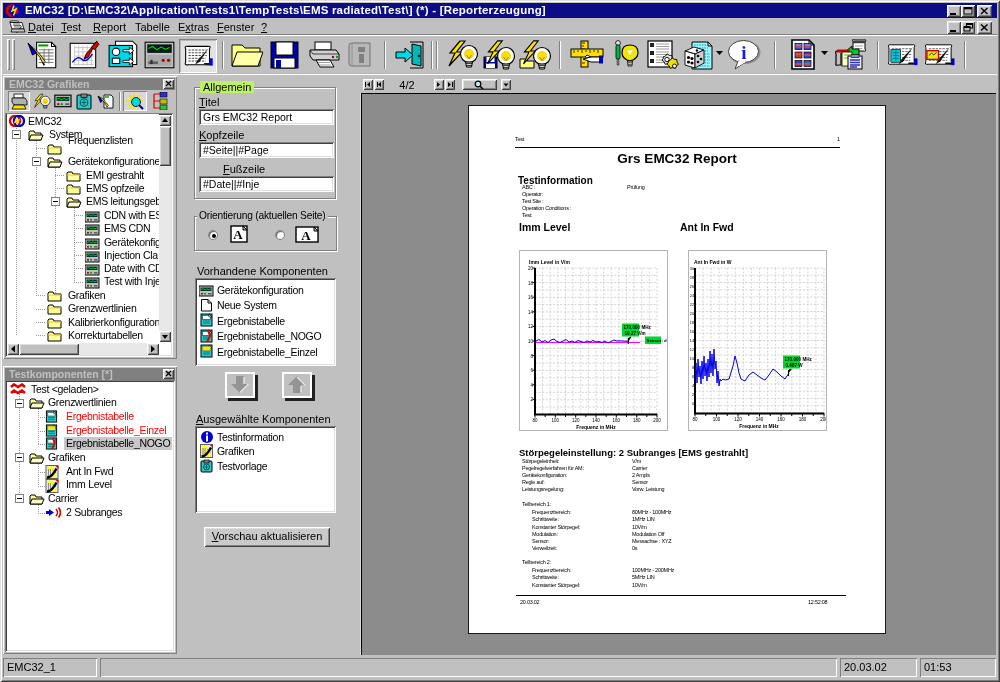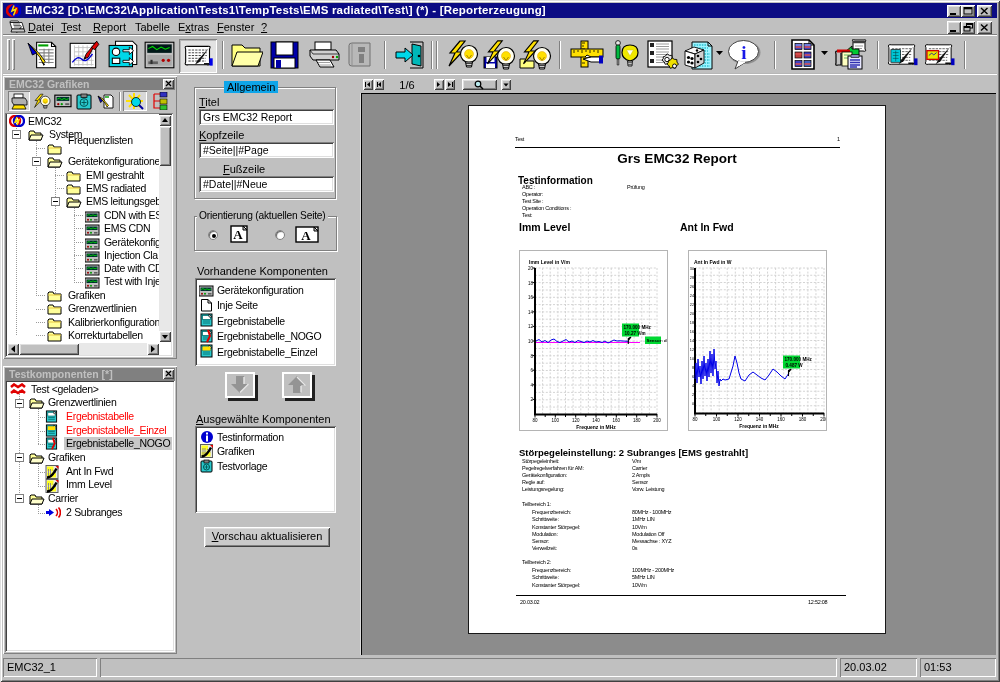--- a/index.html
+++ b/index.html
@@ -488,21 +488,21 @@
         <use href="#foldc"></use>
       </svg>
     </div>
 <div class="trow" style="left:79px;top:55px;">EMI gestrahlt</div>
 <div class="doth" style="left:48px;top:74px;width:9px;"></div>
 <div class="ticon" style="left:59px;top:69px;">
       <svg width="16" height="13" viewBox="0 0 16 13">
         <use href="#foldc"></use>
       </svg>
     </div>
-<div class="trow" style="left:79px;top:68px;">EMS radiated</div>
+<div class="trow" style="left:79px;top:68px;">EMS opfzeile</div>
 <div class="pm" style="left:44px;top:83px;"></div>
 <div class="ticon" style="left:59px;top:82px;">
       <svg width="16" height="13" viewBox="0 0 16 13">
         <use href="#foldo"></use>
       </svg>
     </div>
 <div class="trow" style="left:79px;top:81px;">EMS leitungsgebu</div>
 <div class="doth" style="left:67px;top:101px;width:9px;"></div>
 <div class="ticon" style="left:78px;top:96px;">
       <svg width="15" height="13" viewBox="0 0 15 13">
@@ -683,27 +683,27 @@
       <svg width="16" height="13" viewBox="0 0 16 13">
         <path d="M1 5 H4 V3 L9 6.5 L4 10 V8 H1 Z" fill="#0000e0"></path>
         <path d="M11 3 A5 5 0 0 1 11 10 M13.5 1.5 A7.5 7.5 0 0 1 13.5 11.5" stroke="#e00000" stroke-width="1.6" fill="none"></path>
       </svg>
     </div>
 <div class="trow" style="left:59px;top:124px;">2 Subranges</div>
 </div>
 
 <div id="midpanel" class="abs" style="left:177px;top:75px;width:184px;height:580px;background:#c0c0c0;">
 <div class="abs group" style="left:17px;top:12px;width:142px;height:112px;"></div>
-<div class="abs" style="left:23px;top:6px;background:#0ea5e9;padding:0 3px;margin-left:24px;">Allgemein</div>
+<div class="abs" style="left:23px;top:6px;background:#bef264;padding:0 3px;">Allgemein</div>
 <div class="abs" style="left:22px;top:21px;"><span class="u">T</span>itel</div>
 <div class="abs sunken" style="left:22px;top:34px;width:135px;height:16px;line-height:16px;padding-left:4px;font-size:10.5px;">Grs EMC32 Report</div>
 <div class="abs" style="left:22px;top:54px;"><span class="u">K</span>opfzeile</div>
 <div class="abs sunken" style="left:22px;top:67px;width:135px;height:16px;line-height:16px;padding-left:4px;font-size:10.5px;">#Seite||#Page</div>
 <div class="abs" style="left:22px;top:88px;padding-left:24px;"><span class="u">F</span>ußzeile</div>
-<div class="abs sunken" style="left:22px;top:101px;width:135px;height:16px;line-height:16px;padding-left:4px;font-size:10.5px;">#Date||#Neue</div>
+<div class="abs sunken" style="left:22px;top:101px;width:135px;height:16px;line-height:16px;padding-left:4px;font-size:10.5px;">#Date||#Inje</div>
 <div class="abs group" style="left:17px;top:141px;width:143px;height:35px;"></div>
 <div class="abs" style="left:20px;top:135px;background:#c0c0c0;padding:0 2px;font-size:10.2px;letter-spacing:-0.2px;">Orientierung (aktuellen Seite)</div>
 <div class="abs" style="left:31px;top:155px;width:10px;height:10px;border-radius:50%;background:#fff;box-shadow:inset 1px 1px 1px #606060, inset -1px -1px 0 #fff;border:1px solid #808080;"></div>
 <div class="abs" style="left:34.5px;top:158.5px;width:4px;height:4px;border-radius:50%;background:#000;"></div>
 <div class="abs" style="left:52px;top:150px;">
       <svg width="20" height="18" viewBox="0 0 20 18">
         <rect x="2" y="1" width="16" height="16" fill="#fff" stroke="#000" stroke-width="1.4"></rect>
         <path d="M14 1 L18 5 L14 5 Z" fill="#c0c0c0" stroke="#000"></path>
         <text x="9" y="14" font-size="13" font-weight="bold" font-family="Liberation Serif" text-anchor="middle" fill="#000">A</text>
       </svg>
@@ -724,21 +724,21 @@
           <use href="#instr"></use>
         </svg>
       </div>
   <div class="trow" style="left:19px;top:3px;">Gerätekonfiguration</div>
   <div class="ticon" style="left:2px;top:17px;">
         <svg width="13" height="14" viewBox="0 0 13 14">
           <path d="M1.5 1.5 H8 L11.5 5 V13 H1.5 Z" fill="#fff" stroke="#000"></path>
           <path d="M8 1.5 L8 5 L11.5 5" fill="none" stroke="#000"></path>
         </svg>
       </div>
-  <div class="trow" style="left:19px;top:18.4px;">Inje Seite</div>
+  <div class="trow" style="left:19px;top:18.4px;">Neue System</div>
   <div class="ticon" style="left:2px;top:32px;">
         <svg width="13" height="14" viewBox="0 0 13 14">
           <use href="#tbldoc"></use>
         </svg>
       </div>
   <div class="trow" style="left:19px;top:33.8px;">Ergebnistabelle</div>
   <div class="ticon" style="left:2px;top:48px;">
         <svg width="13" height="14" viewBox="0 0 13 14">
           <use href="#tbldoc"></use>
           <path d="M8 1 L10 7 L7 13" stroke="#e00000" stroke-width="2" fill="none"></path>
@@ -803,21 +803,21 @@
         <path d="M2.5 3 V8" stroke="#000"></path>
         <path d="M7 3 L4 5.5 L7 8 Z" fill="#000"></path>
       </svg>
     </div>
 <div class="abs btn" style="left:13px;top:3px;width:10px;height:11px;">
       <svg width="10" height="11">
         <path d="M7 3 L4 5.5 L7 8 Z" fill="#000"></path>
         <path d="M3.5 3 V8" stroke="#000"></path>
       </svg>
     </div>
-<div class="abs" style="left:31px;top:2.5px;width:30px;text-align:center;">1/6</div>
+<div class="abs" style="left:31px;top:2.5px;width:30px;text-align:center;">4/2</div>
 <div class="abs btn" style="left:73px;top:3px;width:10px;height:11px;">
       <svg width="10" height="11">
         <path d="M3 3 L6 5.5 L3 8 Z" fill="#000"></path>
       </svg>
     </div>
 <div class="abs btn" style="left:84px;top:3px;width:10px;height:11px;">
       <svg width="10" height="11">
         <path d="M3 3 L6 5.5 L3 8 Z" fill="#000"></path>
         <path d="M7.5 3 V8" stroke="#000"></path>
       </svg>

